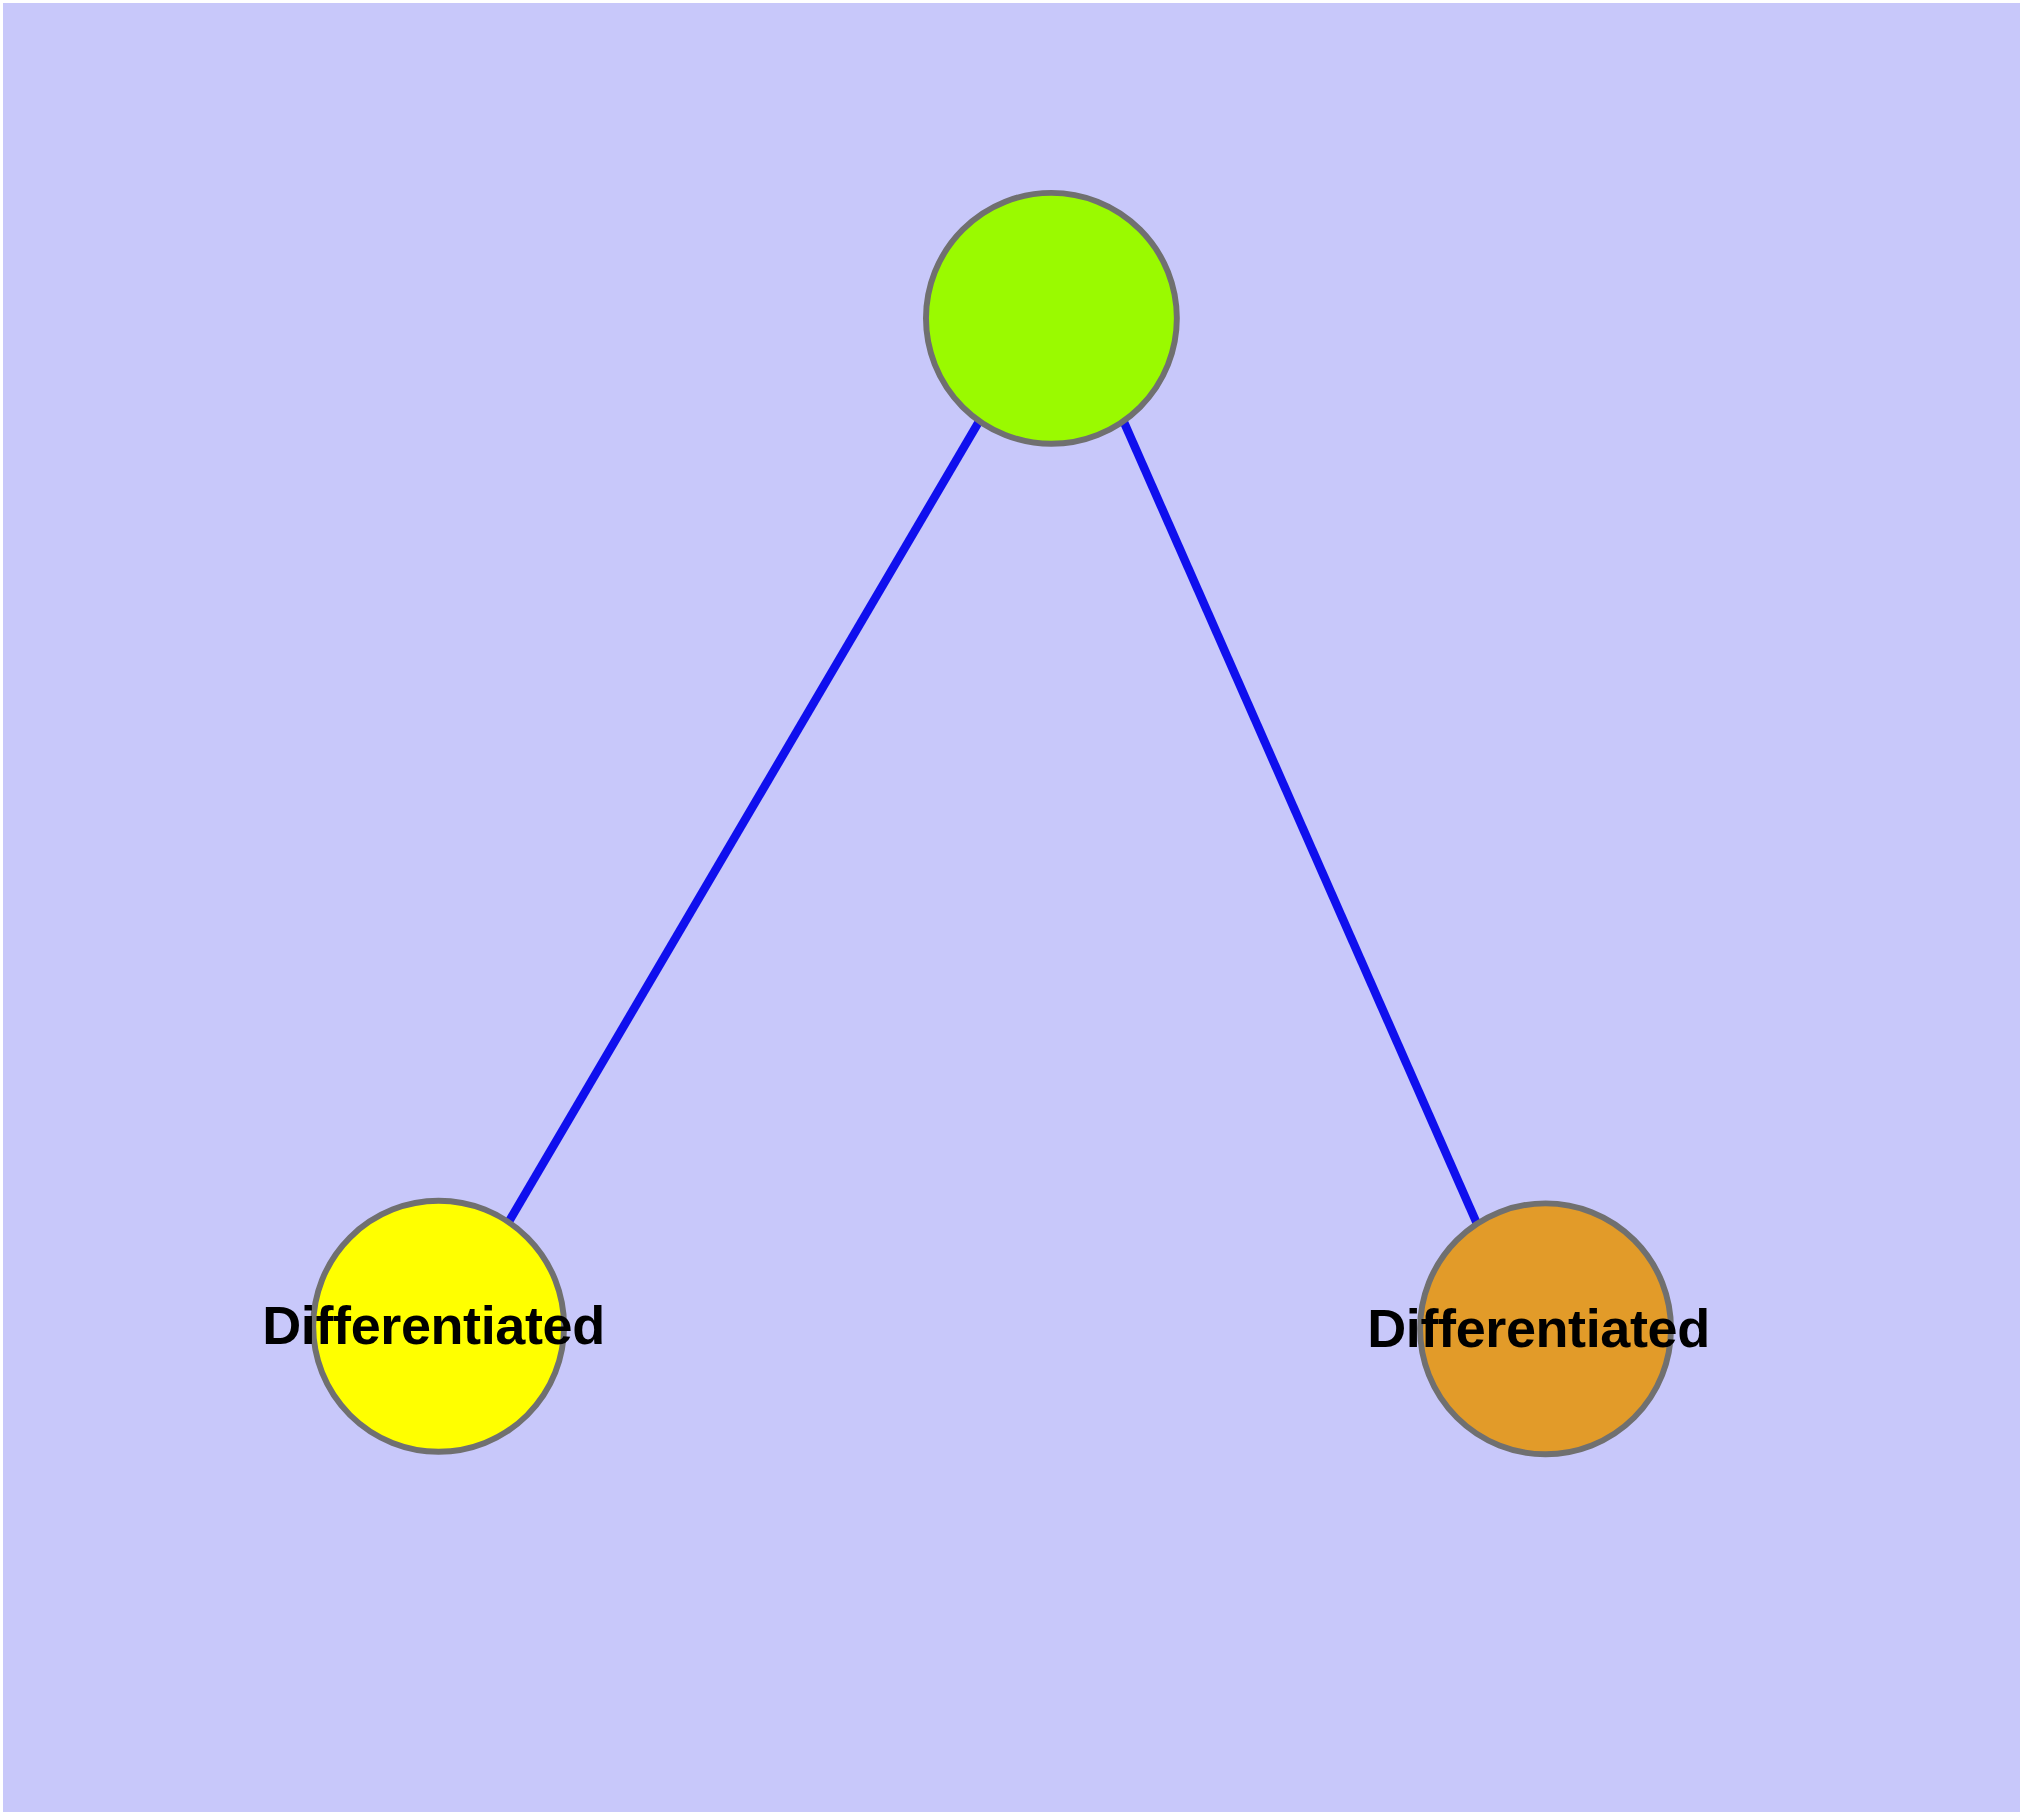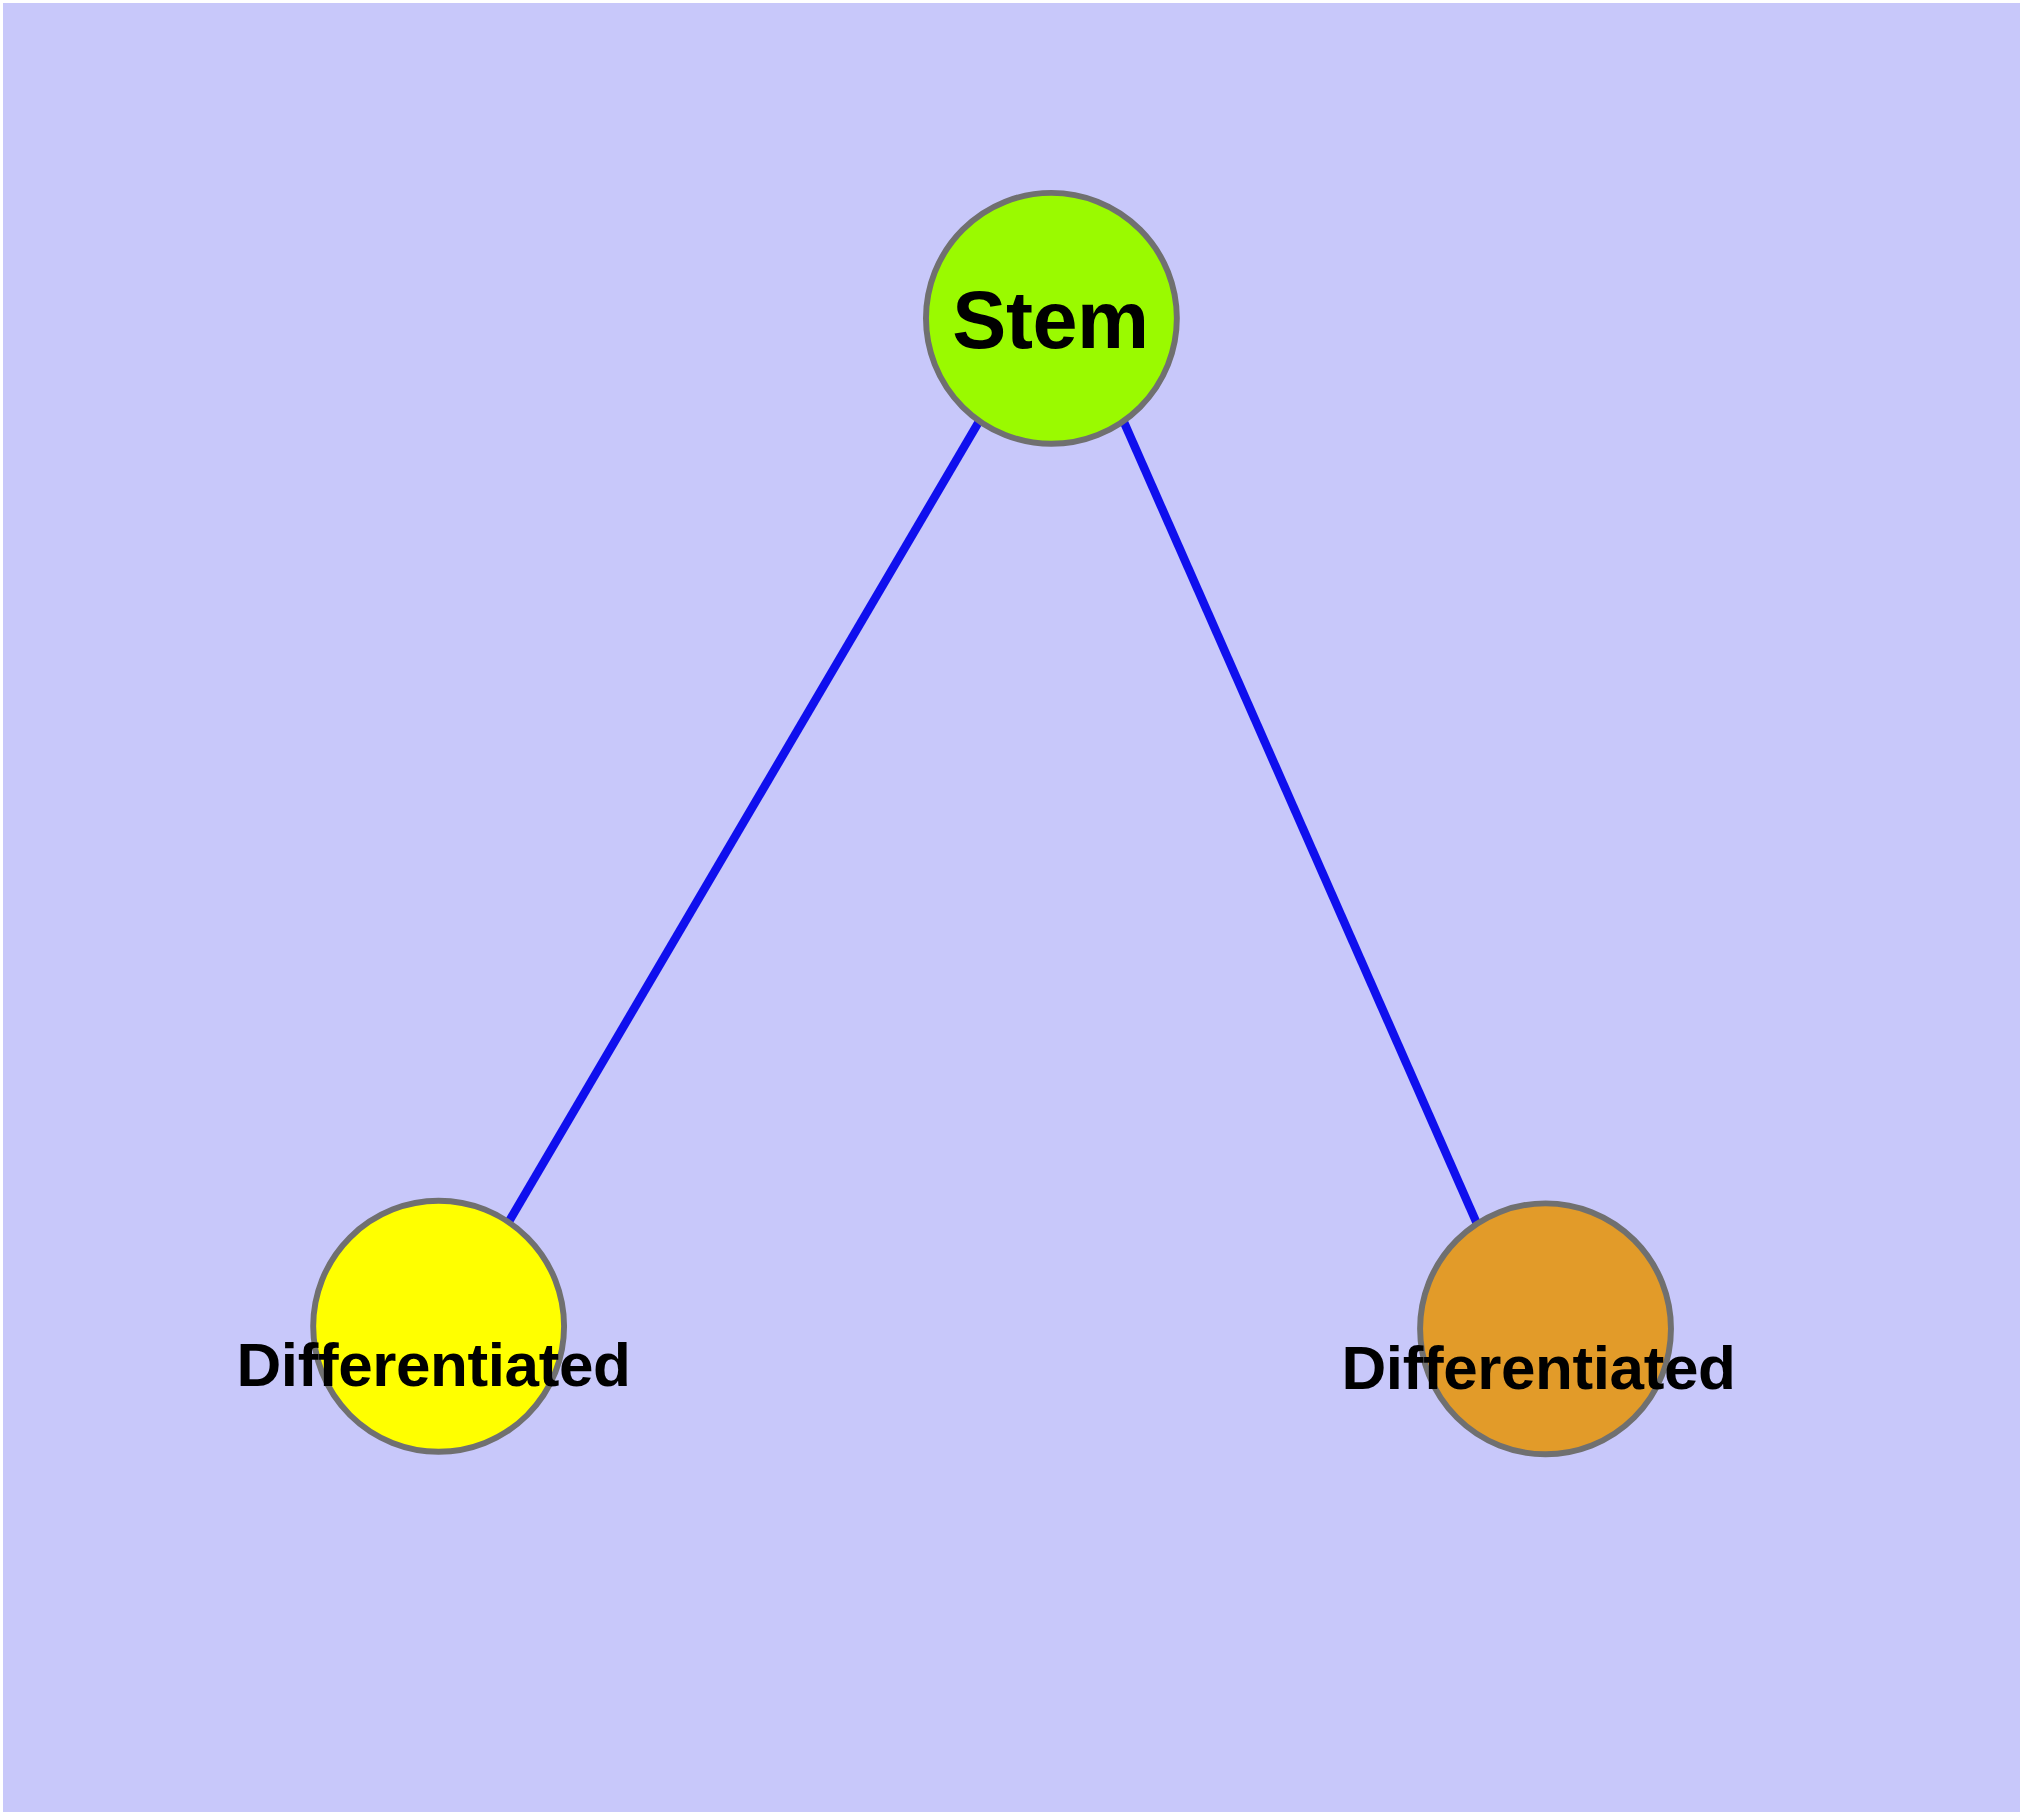--- a/index.html
+++ b/index.html
@@ -36,44 +36,41 @@
     text-align: center;
     color: #000000;
     font-weight: bold;
     line-height: 1.12;
     white-space: nowrap;
     letter-spacing: -0.4px;
     pointer-events: none;
     transform: translate(-50%, -50%);
   }
   .label-stem   { font-size: 81px; }
-  .label-type   { font-size: 62px; margin-top: 40px; }
+  .label-type   { font-size: 54px; }
   .label-line   { display: block; }
 </style>
 </head>
 <body>
 
 <div id="stage">
   <div id="canvas">
 
     <svg id="graph-svg" viewBox="0 0 2381 2134" preserveAspectRatio="none">
       <g>
         <line x1="1152" y1="493" x2="596" y2="1439" stroke="#0f0fee" stroke-width="10" stroke-linecap="butt"></line>
         <line x1="1322" y1="493" x2="1740" y2="1442" stroke="#0f0fee" stroke-width="10" stroke-linecap="butt"></line>
       </g>
       <g>
         <circle cx="514" cy="1561" r="148" fill="#ffff00" stroke="#707070" stroke-width="7"></circle>
         <circle cx="1820" cy="1564" r="148" fill="#e29b29" stroke="#707070" stroke-width="7"></circle>
         <circle cx="1237" cy="372" r="148" fill="#9afa00" stroke="#707070" stroke-width="7"></circle>
       </g>
     </svg>
 
-    <div class="node-label label-stem" style="left:1048px; top:317px;">
-      <span class="label-line">Stem</span>
-    </div>
 
     <div class="node-label label-type" style="left:431px; top:1322px;">
       <span class="label-line">Differentiated</span>
     </div>
 
     <div class="node-label label-type" style="left:1536px; top:1325px;">
       <span class="label-line">Differentiated</span>
     </div>
 
   </div>

